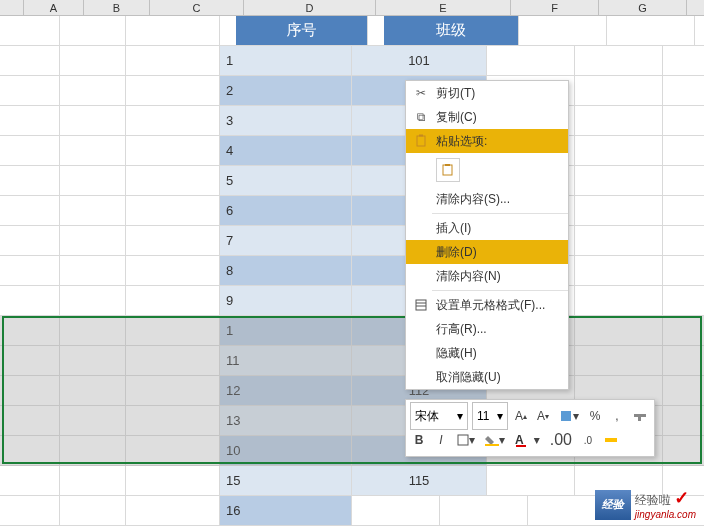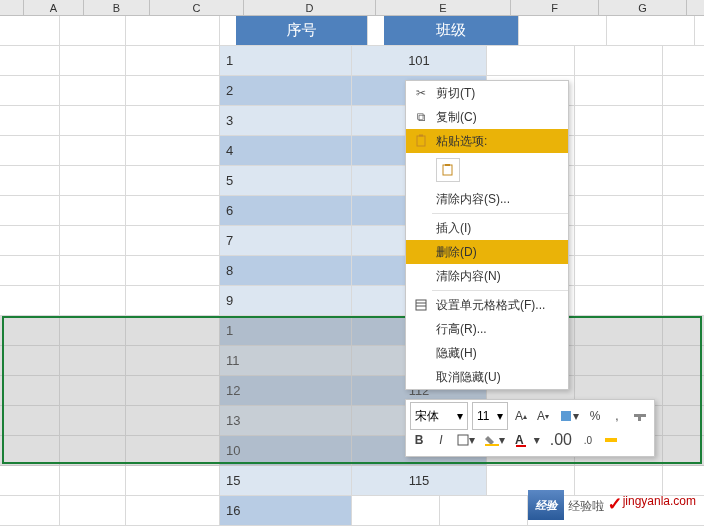--- a/index.html
+++ b/index.html
@@ -171,21 +171,21 @@
       background: linear-gradient(#5a87c4,#2a5a9a);
       border-radius: 0;
       display: flex;
       align-items: center;
       justify-content: center;
       color: #fff;
       font-size: 11px;
       font-weight: bold;
       font-style: italic;
     }
-    .watermark .txt { display: flex; flex-direction: row; line-height: 1.1; }
+    .watermark .txt { display: flex; flex-direction: column; line-height: 1.1; }
     .checkmark { color: #d00; font-size: 18px; font-weight: bold; }
   </style>
 </head>
 <body>
 
 <div class="sheet">
   <div class="col-headers">
     <div class="col-header row-gutter"></div>
     <div class="col-header cA">A</div>
     <div class="col-header cB">B</div>
@@ -475,16 +475,16 @@
             <rect x="1" y="4" width="12" height="4" fill="#ffc000"></rect>
           </svg>
       </div>
     </div>
   </div>
 
   <div class="watermark">
     <div class="logo">经验</div>
     <div class="txt">
       <span><span>经验啦</span> <span class="checkmark">✓</span></span>
-      <span style="color:#b00;font-size:12px">jingyanla.com</span>
+      <span style="color:#b00;font-style:italic;font-size:10px">jingyanla.com</span>
     </div>
   </div>
 </div>
 
 </body></html>

